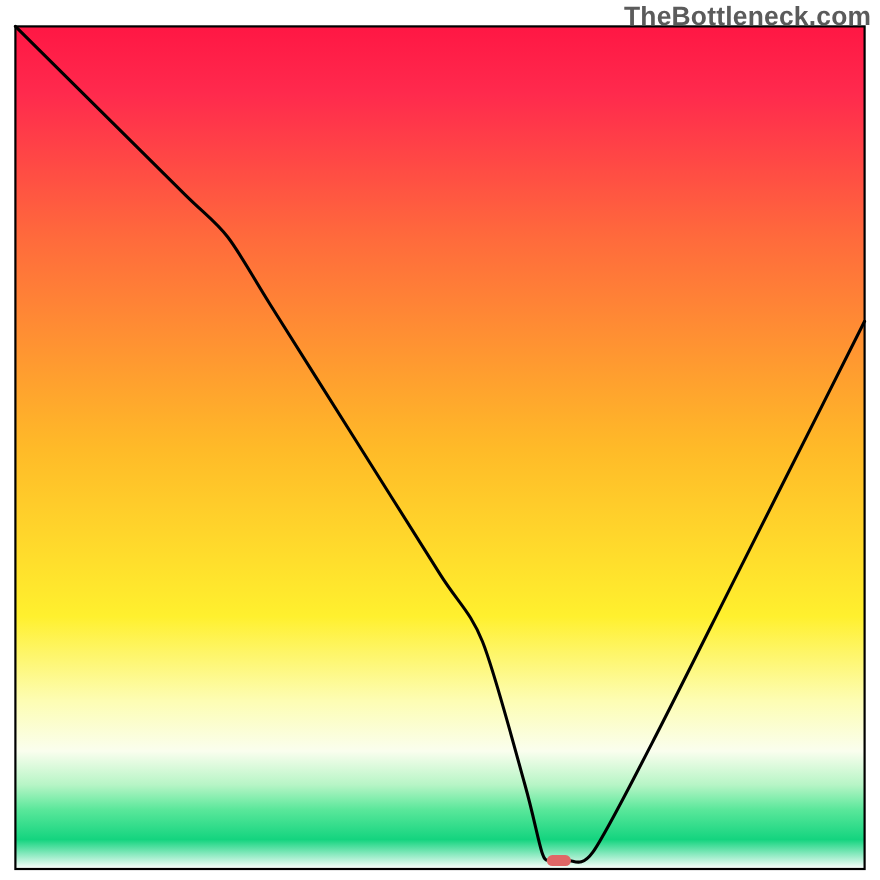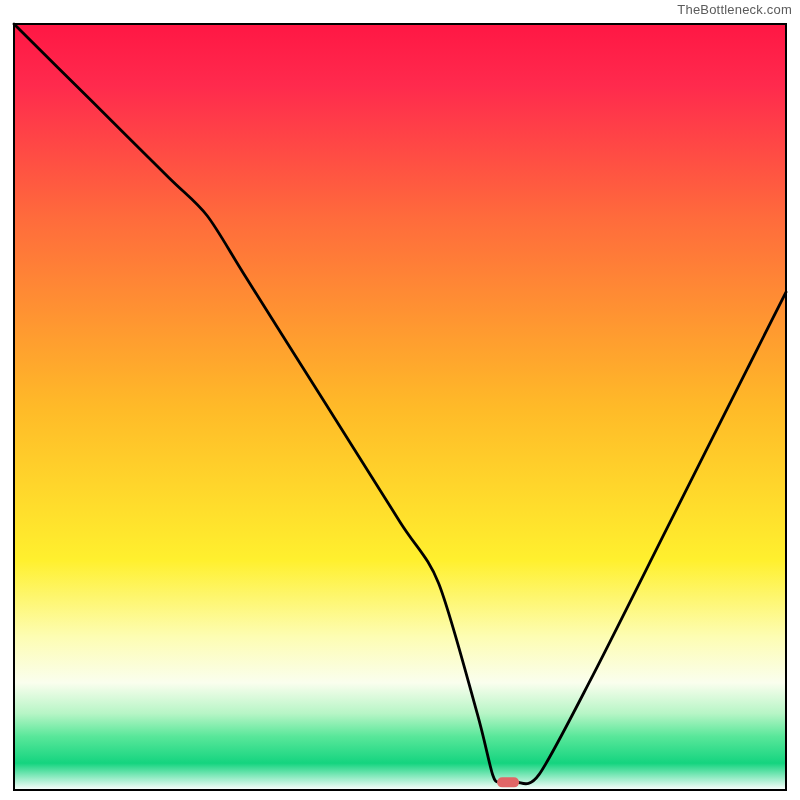--- a/index.html
+++ b/index.html
@@ -13,22 +13,22 @@
   }
   .chart-wrap {
     position: relative;
     width: 800px;
     height: 800px;
   }
   .watermark {
     position: absolute;
     top: 2px;
     right: 8px;
-    font-size: 13px;
-    font-weight: 400;
+    font-size: 24px;
+    font-weight: 700;
     color: #5b5b5b;
     letter-spacing: 0.2px;
     z-index: 5;
   }
   svg {
     position: absolute;
     inset: 0;
     display: block;
   }
 </style>

